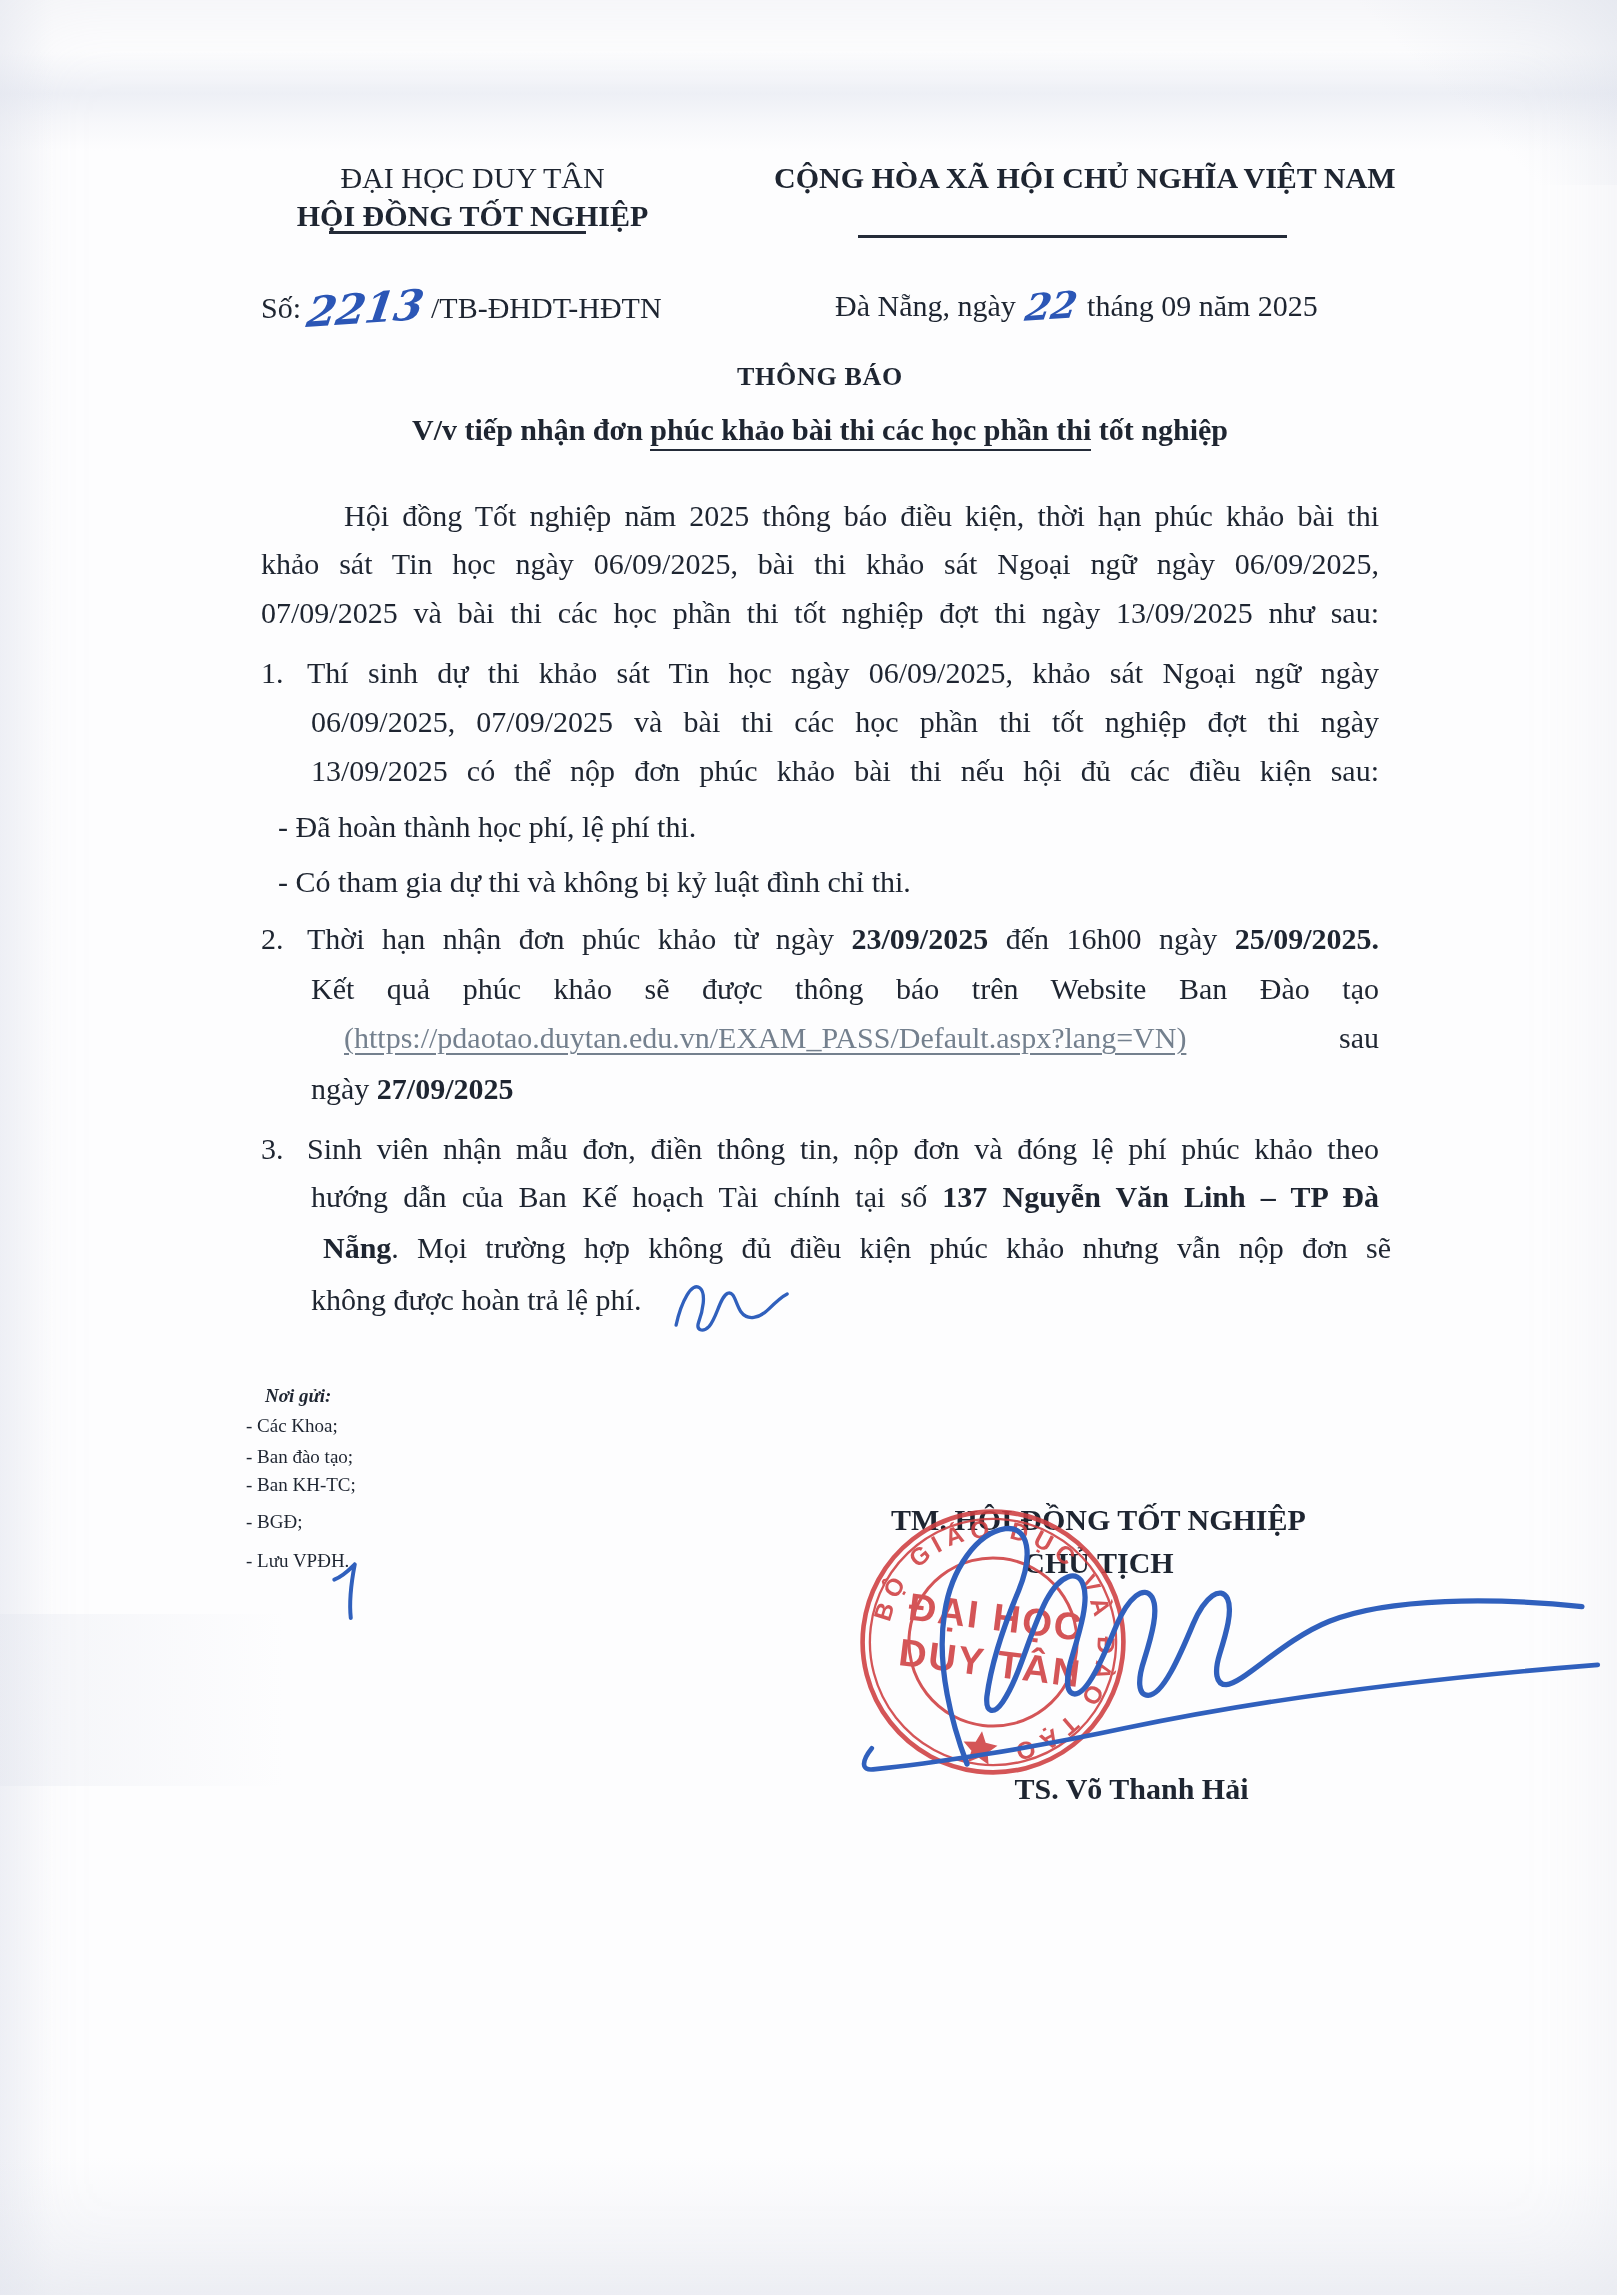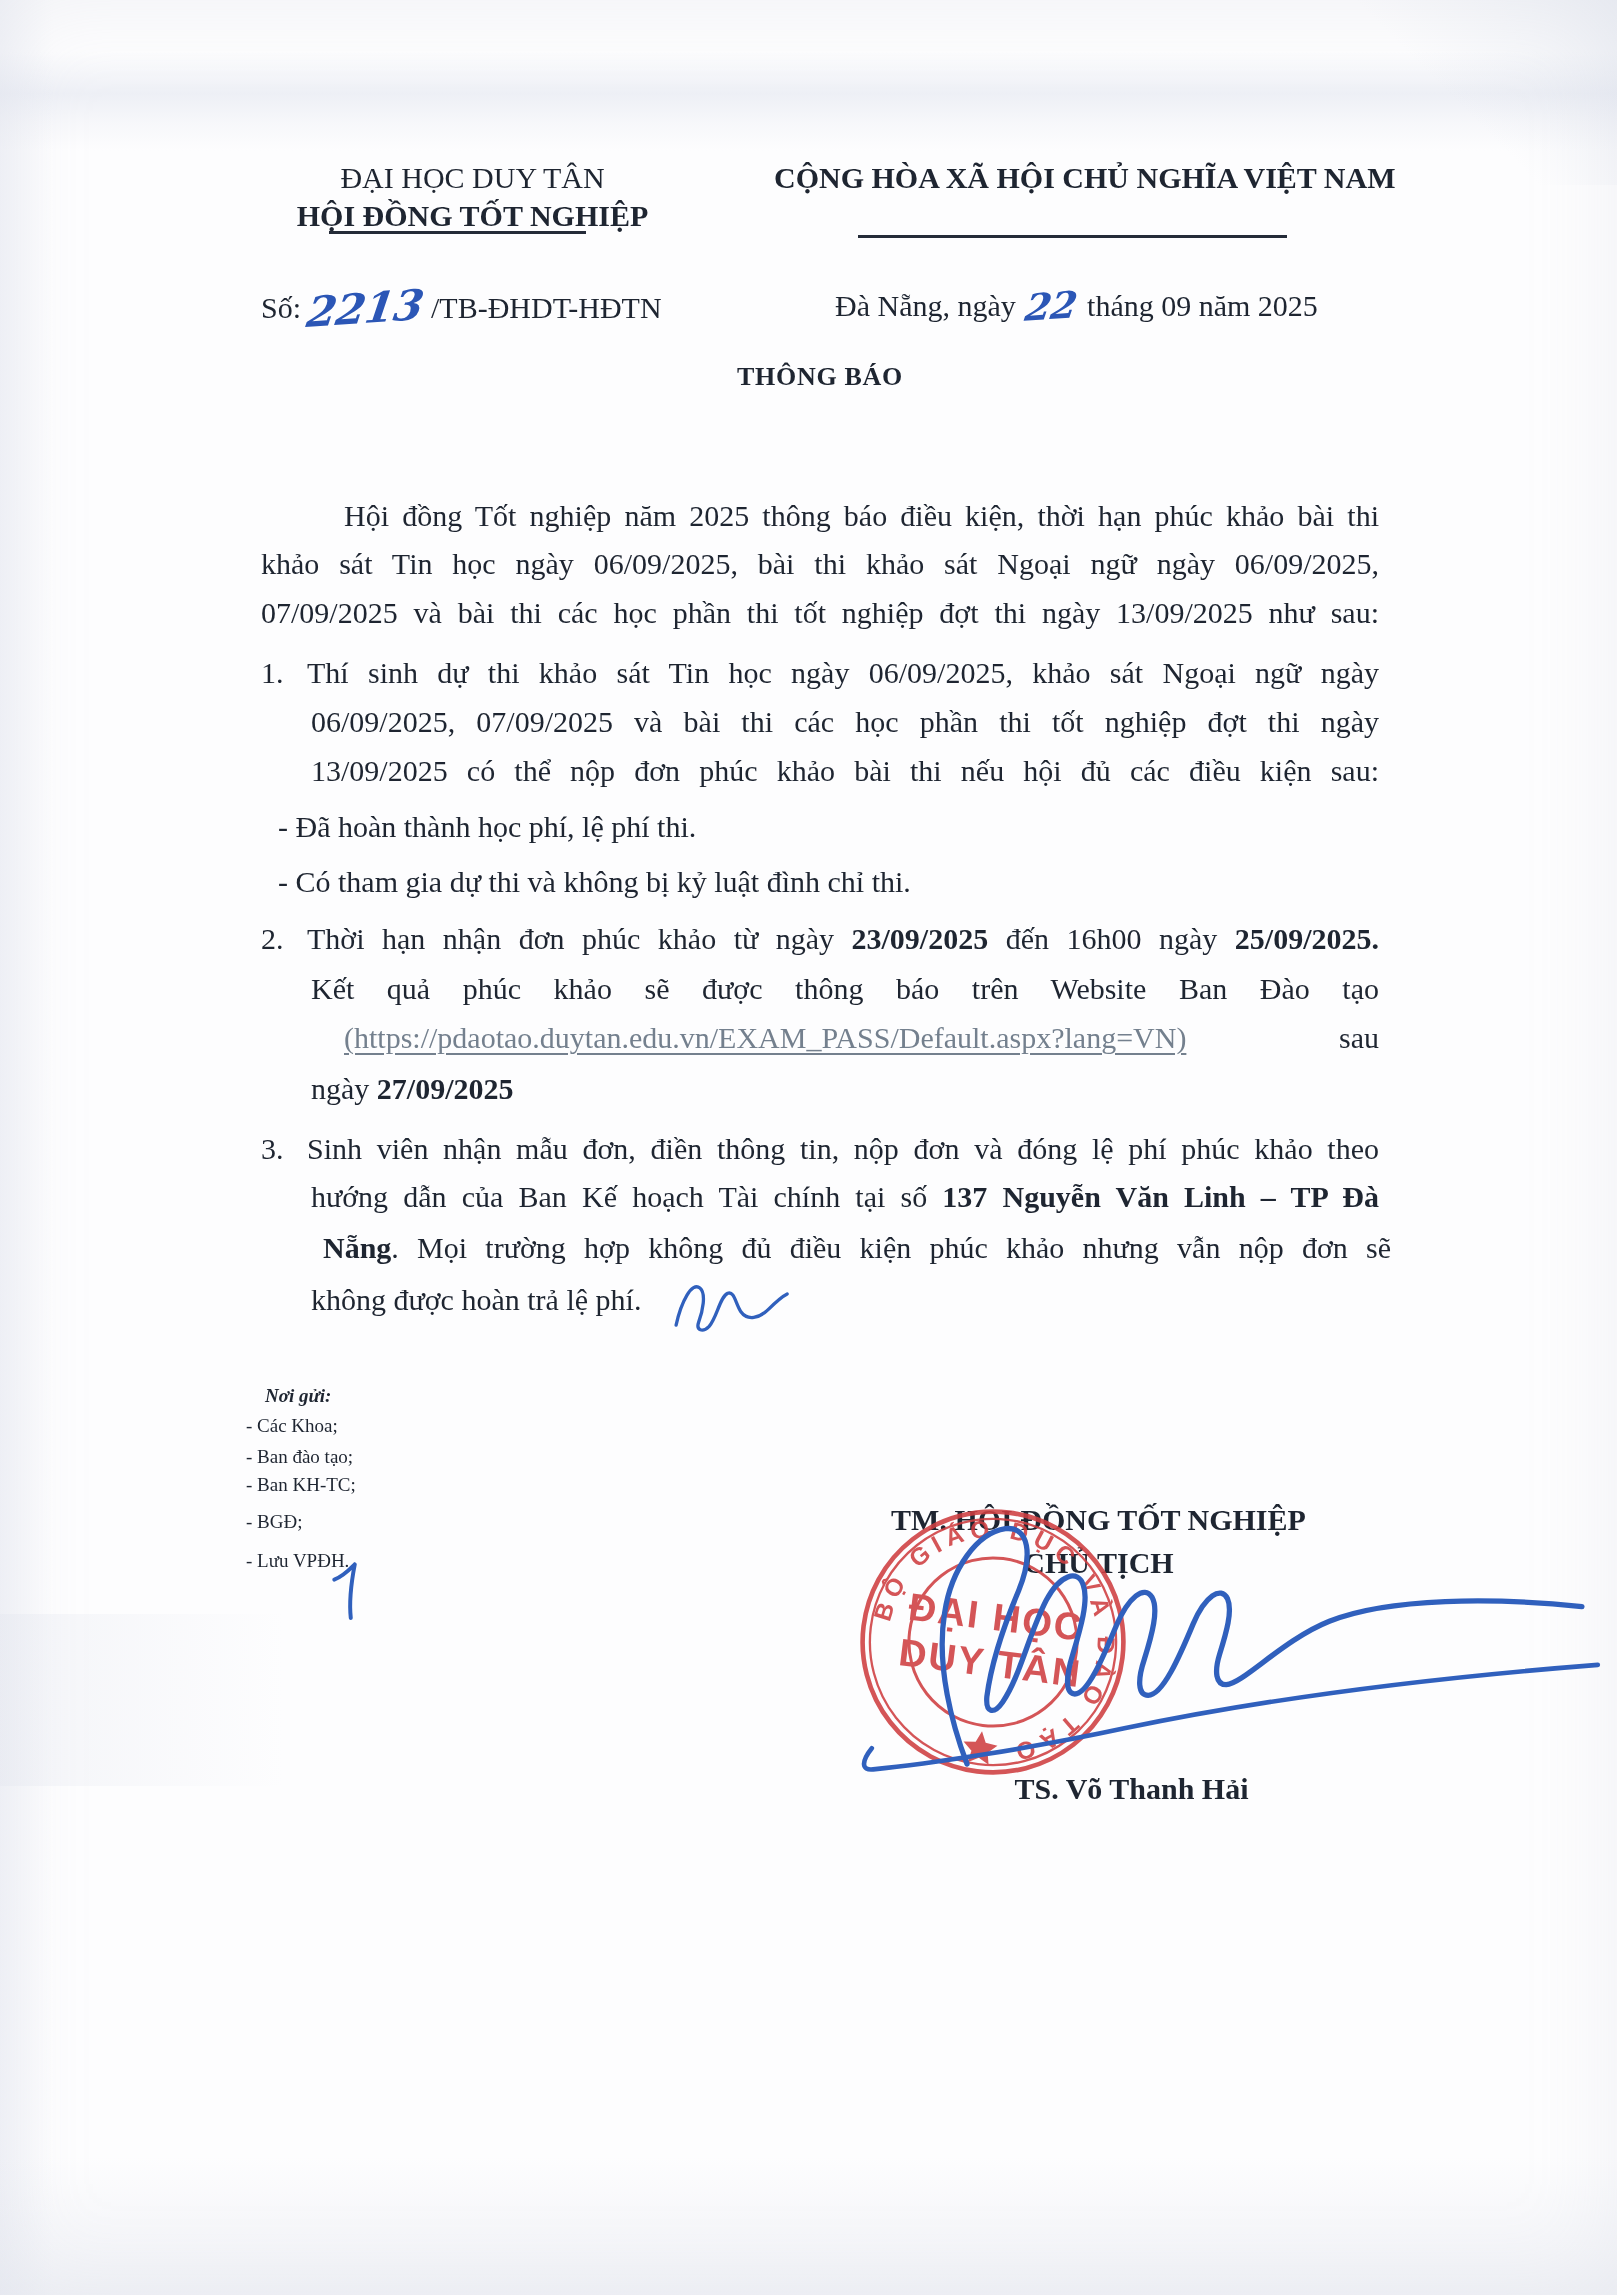--- a/index.html
+++ b/index.html
@@ -78,20 +78,23 @@
 
   <div class="abs hdr" style="left:261px; top:270px;">
     <span>Số:</span><span id="so-number" class="hand">2213</span><span>/TB-ĐHDT-HĐTN</span>
   </div>
 
   <div class="abs hdr" style="left:835px; top:272px;">
     <span>Đà Nẵng, ngày</span><span id="day-number" class="hand">22</span><span>tháng 09 năm 2025</span>
   </div>
 
   <div class="abs ctr b" id="doc-title" style="left:261px; top:354px; width:1118px;">THÔNG BÁO</div>
+  <div class="abs ctr b" id="doc-subtitle" style="left:261px; top:405px; width:1118px;">
+    <span>V/v tiếp nhận đơn </span><span class="u">phúc khảo bài thi các học phần thi</span><span> tốt nghiệp</span>
+  </div>
 
   <div id="body-lines">
       <div class="line j" style="top: 498px; left: 261px; width: 1118px; text-indent: 83px;"><span>Hội đồng Tốt nghiệp năm 2025 thông báo điều kiện, thời hạn phúc khảo bài thi</span></div>
       <div class="line j" style="top: 546px; left: 261px; width: 1118px;"><span>khảo sát Tin học ngày 06/09/2025, bài thi khảo sát Ngoại ngữ ngày 06/09/2025,</span></div>
       <div class="line j" style="top: 595px; left: 261px; width: 1118px;"><span>07/09/2025 và bài thi các học phần thi tốt nghiệp đợt thi ngày 13/09/2025 như sau:</span></div>
       <div class="line j" style="top: 655px; left: 261px; width: 1118px;"><span class="num">1.</span><span>Thí sinh dự thi khảo sát Tin học ngày 06/09/2025, khảo sát Ngoại ngữ ngày</span></div>
       <div class="line j" style="top: 704px; left: 311px; width: 1068px;"><span>06/09/2025, 07/09/2025 và bài thi các học phần thi tốt nghiệp đợt thi ngày</span></div>
       <div class="line j" style="top: 753px; left: 311px; width: 1068px;"><span>13/09/2025 có thể nộp đơn phúc khảo bài thi nếu hội đủ các điều kiện sau:</span></div>
       <div class="line" style="top: 809px; left: 278px; width: 1101px;"><span>- Đã hoàn thành học phí, lệ phí thi.</span></div>
       <div class="line" style="top: 864px; left: 278px; width: 1101px;"><span>- Có tham gia dự thi và không bị kỷ luật đình chỉ thi.</span></div>

